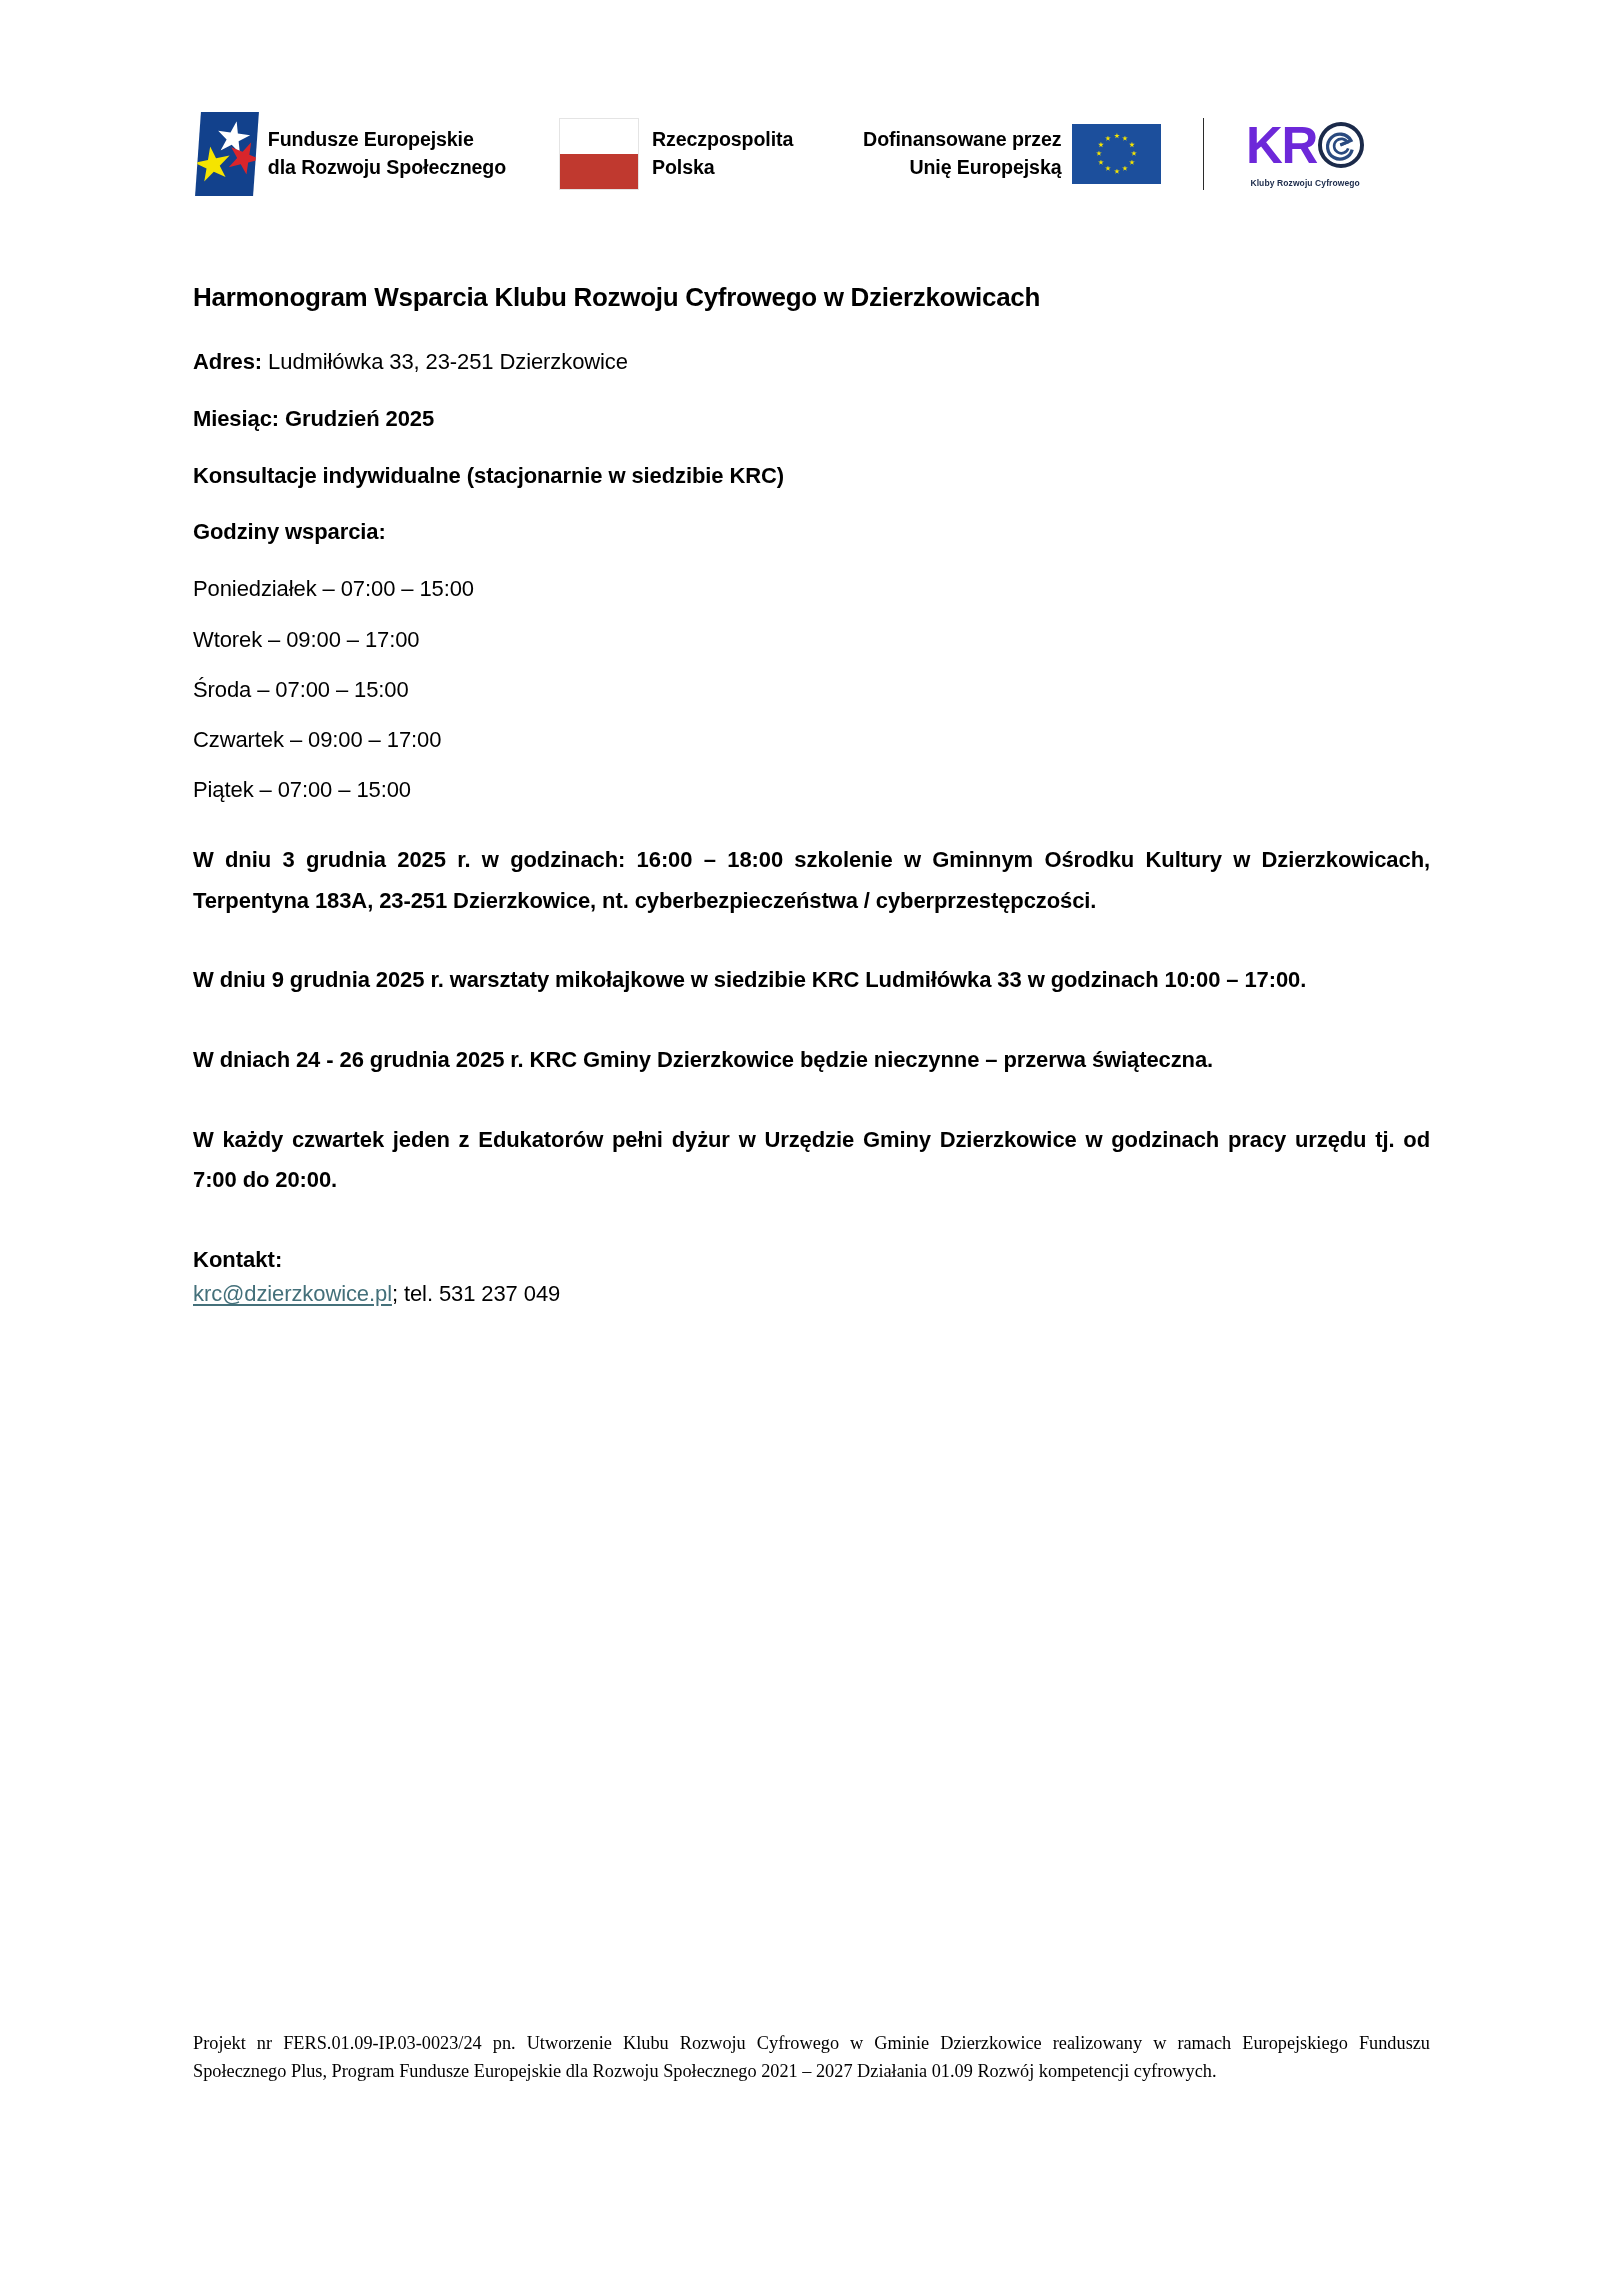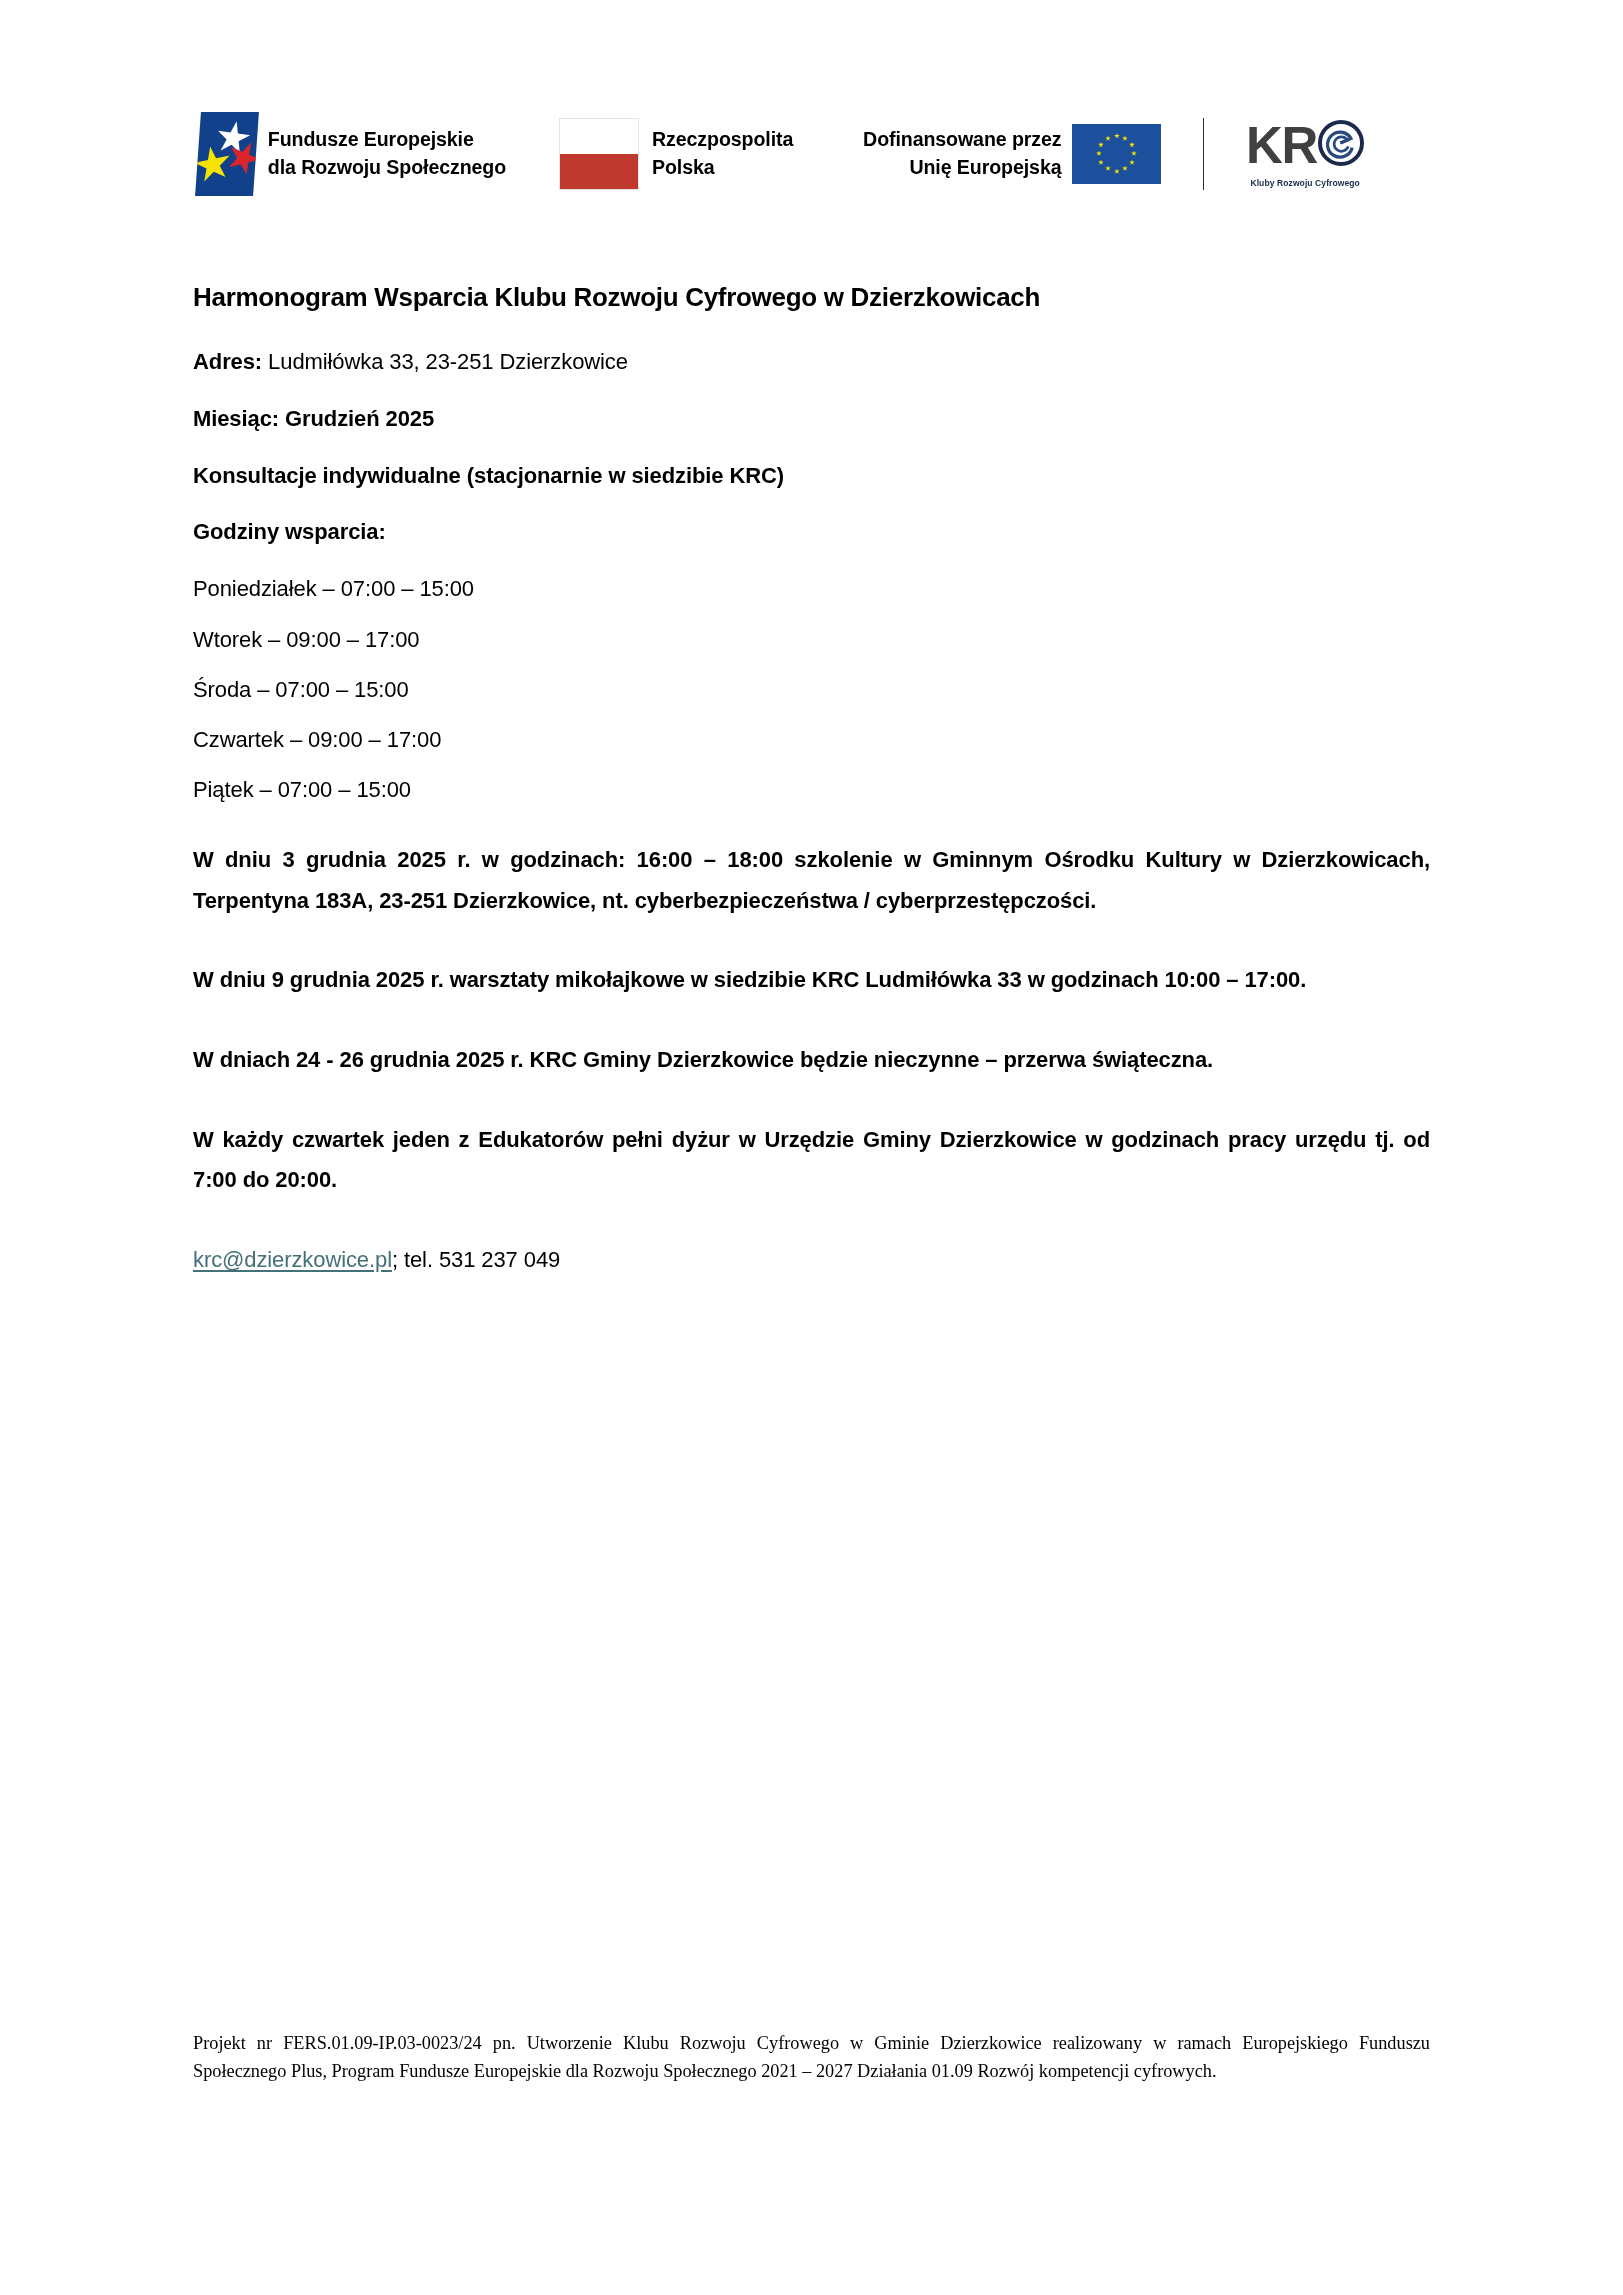--- a/index.html
+++ b/index.html
@@ -143,23 +143,24 @@
 
   
   .krc-logo {
     display: flex;
     flex-direction: column;
     align-items: center;
     flex: none;
   }
   .krc-main {
     display: flex;
+    align-items: center;
     font-size: 51px;
     font-weight: 700;
-    color: #404040;
+    color: #6d28d9;
     letter-spacing: -1.3px;
     line-height: 1;
   }
   .krc-e {
     position: relative;
     width: 46px;
     height: 46px;
     margin-left: 1.3px;
   }
   .krc-sub {
@@ -339,20 +340,21 @@
       <p>Czwartek – 09:00 – 17:00</p>
       <p>Piątek – 07:00 – 15:00</p>
     </div>
 
     <p class="para">W dniu 3 grudnia 2025 r. w godzinach: 16:00 – 18:00 szkolenie w Gminnym Ośrodku Kultury w Dzierzkowicach, Terpentyna 183A, 23-251 Dzierzkowice, nt. cyberbezpieczeństwa / cyberprzestępczości.</p>
     <p class="para">W dniu 9 grudnia 2025 r. warsztaty mikołajkowe w siedzibie KRC Ludmiłówka 33 w godzinach 10:00 – 17:00.</p>
     <p class="para">W dniach 24 - 26 grudnia 2025 r. KRC Gminy Dzierzkowice będzie nieczynne – przerwa świąteczna.</p>
     <p class="para">W każdy czwartek jeden z Edukatorów pełni dyżur w Urzędzie Gminy Dzierzkowice w godzinach pracy urzędu tj. od 7:00 do 20:00.</p>
 
     <div class="contact-block">
+      <p class="contact-head">Kontakt:</p>
       <p class="contact-line">
         <a class="email" href="#">krc@dzierzkowice.pl</a><span>; tel. 531 237 049</span>
       </p>
     </div>
 
   </div>
 
   <div class="footer">
     <p>Projekt nr FERS.01.09-IP.03-0023/24 pn. Utworzenie  Klubu Rozwoju Cyfrowego w Gminie Dzierzkowice realizowany w ramach Europejskiego Funduszu Społecznego Plus, Program Fundusze Europejskie dla Rozwoju Społecznego 2021 – 2027 Działania 01.09 Rozwój kompetencji cyfrowych.</p>
   </div>

